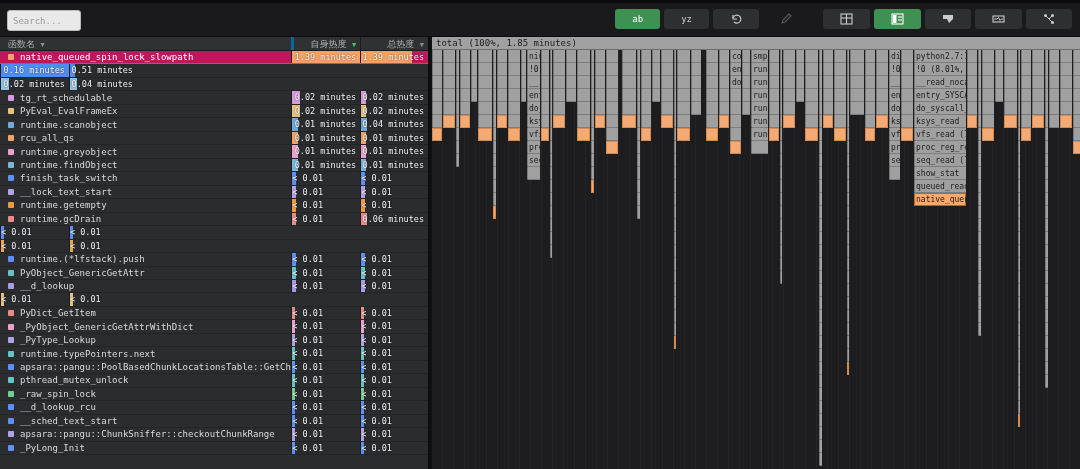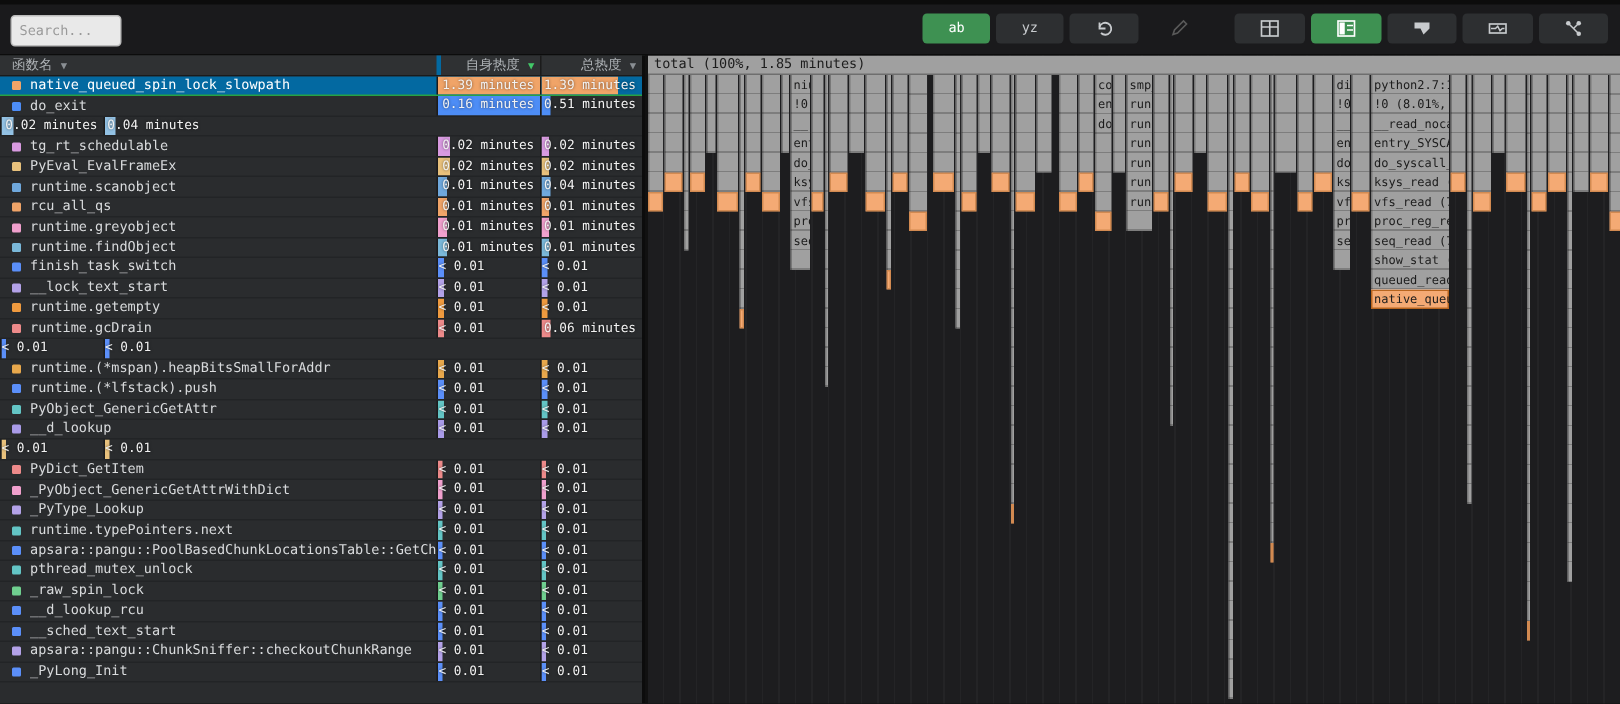--- a/index.html
+++ b/index.html
@@ -24,21 +24,21 @@
     background:#2a2c2e; border-right:2px solid #0c0c0c; }
   .thead { height:14px; display:flex; background:#2f3133; border-bottom:1px solid #1b1b1b;
     font-size:9px; color:#aeb2b6; line-height:14px; }
   .th-name { width:292px; padding-left:8px; }
   .th-self { width:69px; text-align:right; padding-right:4px; border-left:3px solid #0369a1; }
   .th-total{ width:68px; text-align:right; padding-right:4px; border-left:1px solid #1b1b1b; }
   .caret { font-size:7px; color:#8a8f94; }
   .caret.green { color:#42c868; }
   .row { height:13.48px; display:flex; align-items:stretch; border-bottom:1px solid #222426;
     font-size:9px; color:#d9dbdd; cursor:pointer; }
-  .row.sel { background:#0369a1; border-bottom:1px solid #27a245; color:#fff; }
+  .row.sel { background:#be185d; border-bottom:1px solid #27a245; color:#fff; }
   .cell-name { width:292px; display:flex; align-items:center; overflow:hidden;
     white-space:nowrap; padding-left:8px; }
   .swatch { width:6px; height:6px; margin-right:6px; flex:none; border-radius:1px; }
   .cell-val { width:69px; position:relative; border-left:1px solid #1b1b1b; overflow:hidden; }
   .cell-val:last-child { width:68px; }
   .vbar { position:absolute; left:0; top:0; bottom:0; }
   .vtext { position:absolute; right:4px; top:0; bottom:0; line-height:13px;
     font-size:8.5px; color:#f2f2f2; text-shadow:0 0 2px rgba(0,0,0,.6); }
   .flame { position:absolute; left:432px; top:0; width:648px; height:432px; background:#1d1d1f;
     background-image:repeating-linear-gradient(90deg, transparent 0 10px, rgba(255,255,255,0.03) 10px 11px);
@@ -136,24 +136,20 @@
           <div class="cell-val">
             <div class="vbar" style="width: 100%; background: rgb(240, 164, 104);"></div>
             <div class="vtext">1.39 minutes</div>
           </div>
           <div class="cell-val">
             <div class="vbar" style="width: 76%; background: rgb(240, 164, 104);"></div>
             <div class="vtext">1.39 minutes</div>
           </div>
         </div>
         <div class="row">
-          <div class="cell-name">
-            <span class="swatch" style="background: rgb(77, 141, 246);"></span>
-            <span>do_exit</span>
-          </div>
           <div class="cell-val">
             <div class="vbar" style="width: 100%; background: rgb(77, 141, 246);"></div>
             <div class="vtext">0.16 minutes</div>
           </div>
           <div class="cell-val">
             <div class="vbar" style="width: 8%; background: rgb(77, 141, 246);"></div>
             <div class="vtext">0.51 minutes</div>
           </div>
         </div>
         <div class="row">
@@ -310,24 +306,20 @@
           <div class="cell-val">
             <div class="vbar" style="width: 5%; background: rgb(91, 143, 249);"></div>
             <div class="vtext">&lt; 0.01 minutes</div>
           </div>
           <div class="cell-val">
             <div class="vbar" style="width: 5%; background: rgb(91, 143, 249);"></div>
             <div class="vtext">&lt; 0.01 minutes</div>
           </div>
         </div>
         <div class="row">
-          <div class="cell-name">
-            <span class="swatch" style="background: rgb(232, 168, 76);"></span>
-            <span>runtime.(*mspan).heapBitsSmallForAddr</span>
-          </div>
           <div class="cell-val">
             <div class="vbar" style="width: 5%; background: rgb(232, 168, 76);"></div>
             <div class="vtext">&lt; 0.01 minutes</div>
           </div>
           <div class="cell-val">
             <div class="vbar" style="width: 5%; background: rgb(232, 168, 76);"></div>
             <div class="vtext">&lt; 0.01 minutes</div>
           </div>
         </div>
         <div class="row">

